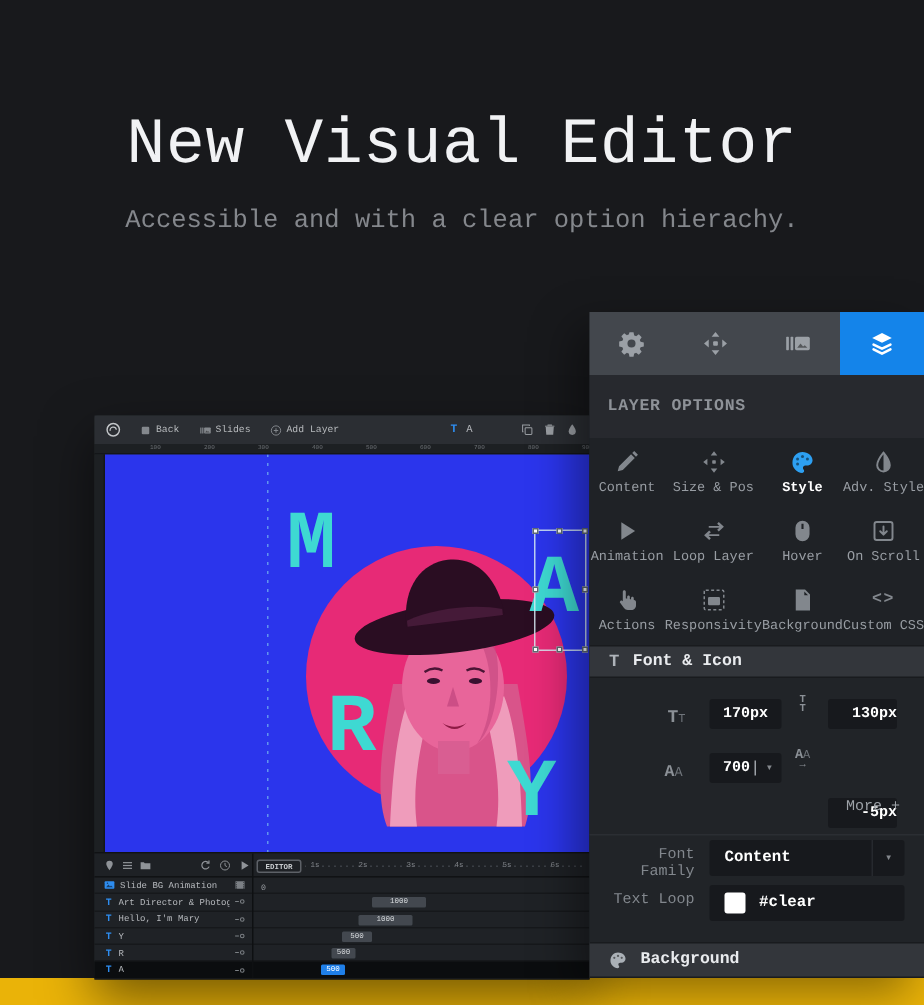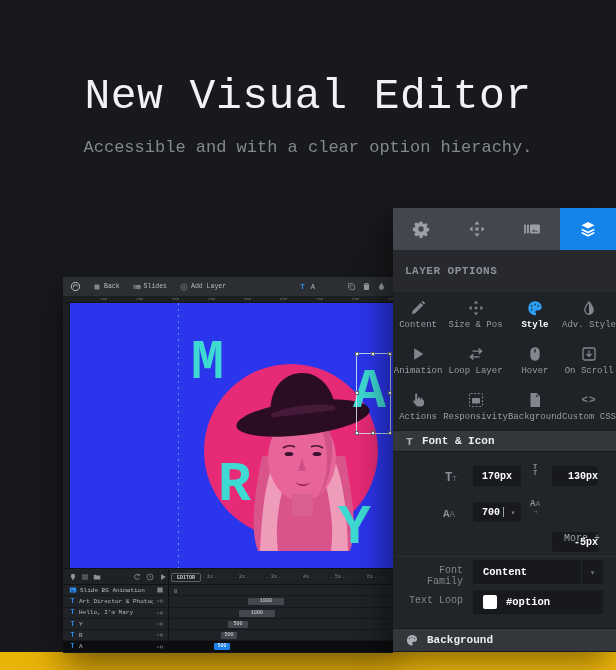--- a/index.html
+++ b/index.html
@@ -559,21 +559,21 @@
 
       <label class="flabel" style="top:113px">Font Family</label>
       <div class="bigselect" style="top:108px">
         <span>Content</span>
         <span class="caretbox">▾</span>
       </div>
 
       <label class="flabel" style="top:143px">Text Loop</label>
       <div class="bigselect" style="top:138px">
         <span class="swatch"></span>
-        <span>#option</span>
+        <span>#clear</span>
       </div>
     </div>
 
     <div class="p-section bottom">
       <span class="icon">
           <svg viewBox="0 0 16 16" fill="currentColor">
             <path d="M8 1.3c3.7 0 6.7 2.5 6.7 5.6 0 2-1.6 3.5-3.6 3.5H9.9c-.9 0-1.6.7-1.6 1.6 0 .4.1.7.4 1 .2.3.4.6.4 1 0 .7-.6 1.3-1.4 1.3-3.4-.3-6.4-3.2-6.4-6.7C1.3 4.2 4.3 1.3 8 1.3z"></path>
             <circle cx="4.7" cy="6" r="1" fill="rgba(0,0,0,.5)"></circle>
             <circle cx="8" cy="4.4" r="1" fill="rgba(0,0,0,.5)"></circle>
             <circle cx="11.3" cy="6" r="1" fill="rgba(0,0,0,.5)"></circle>

